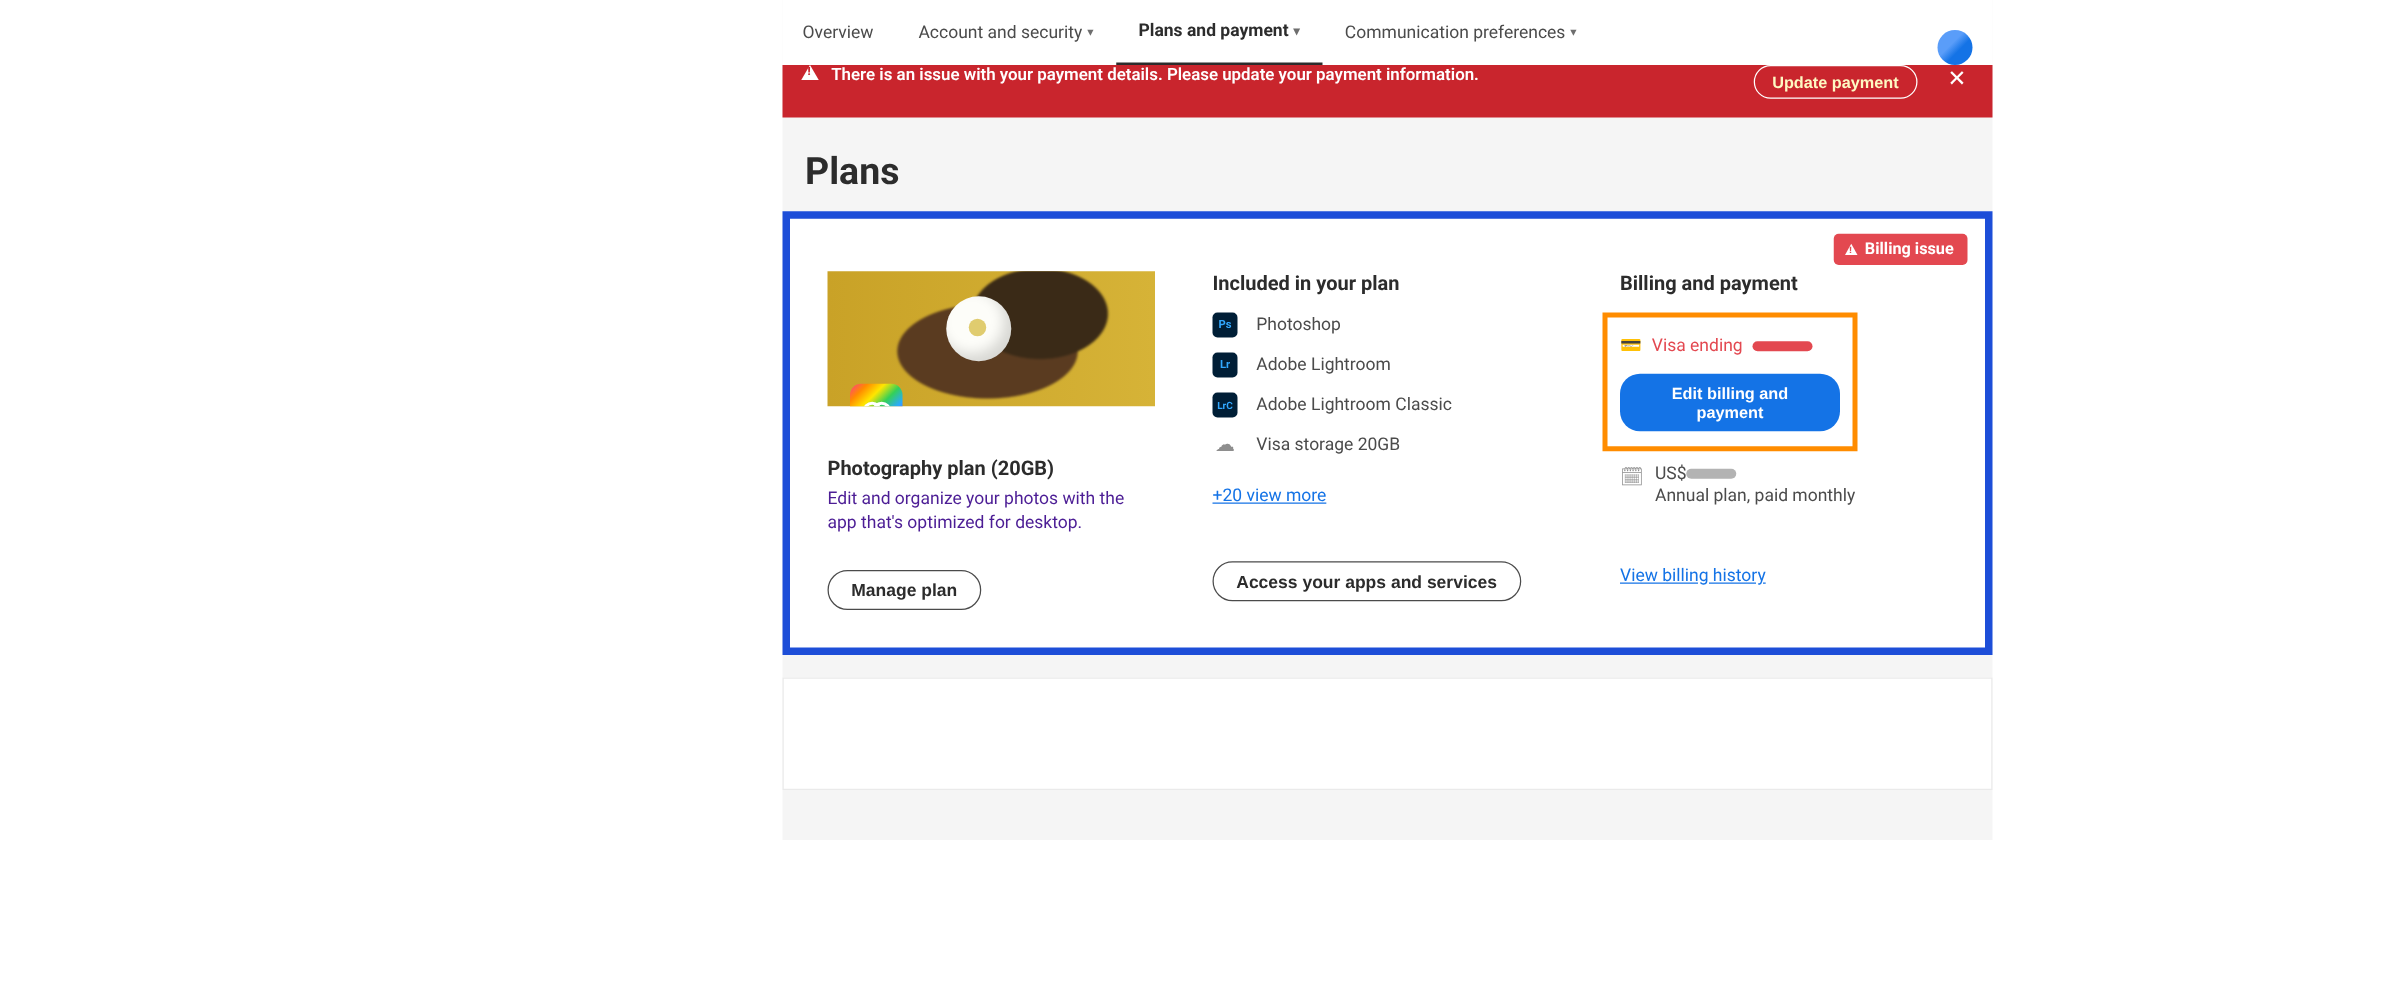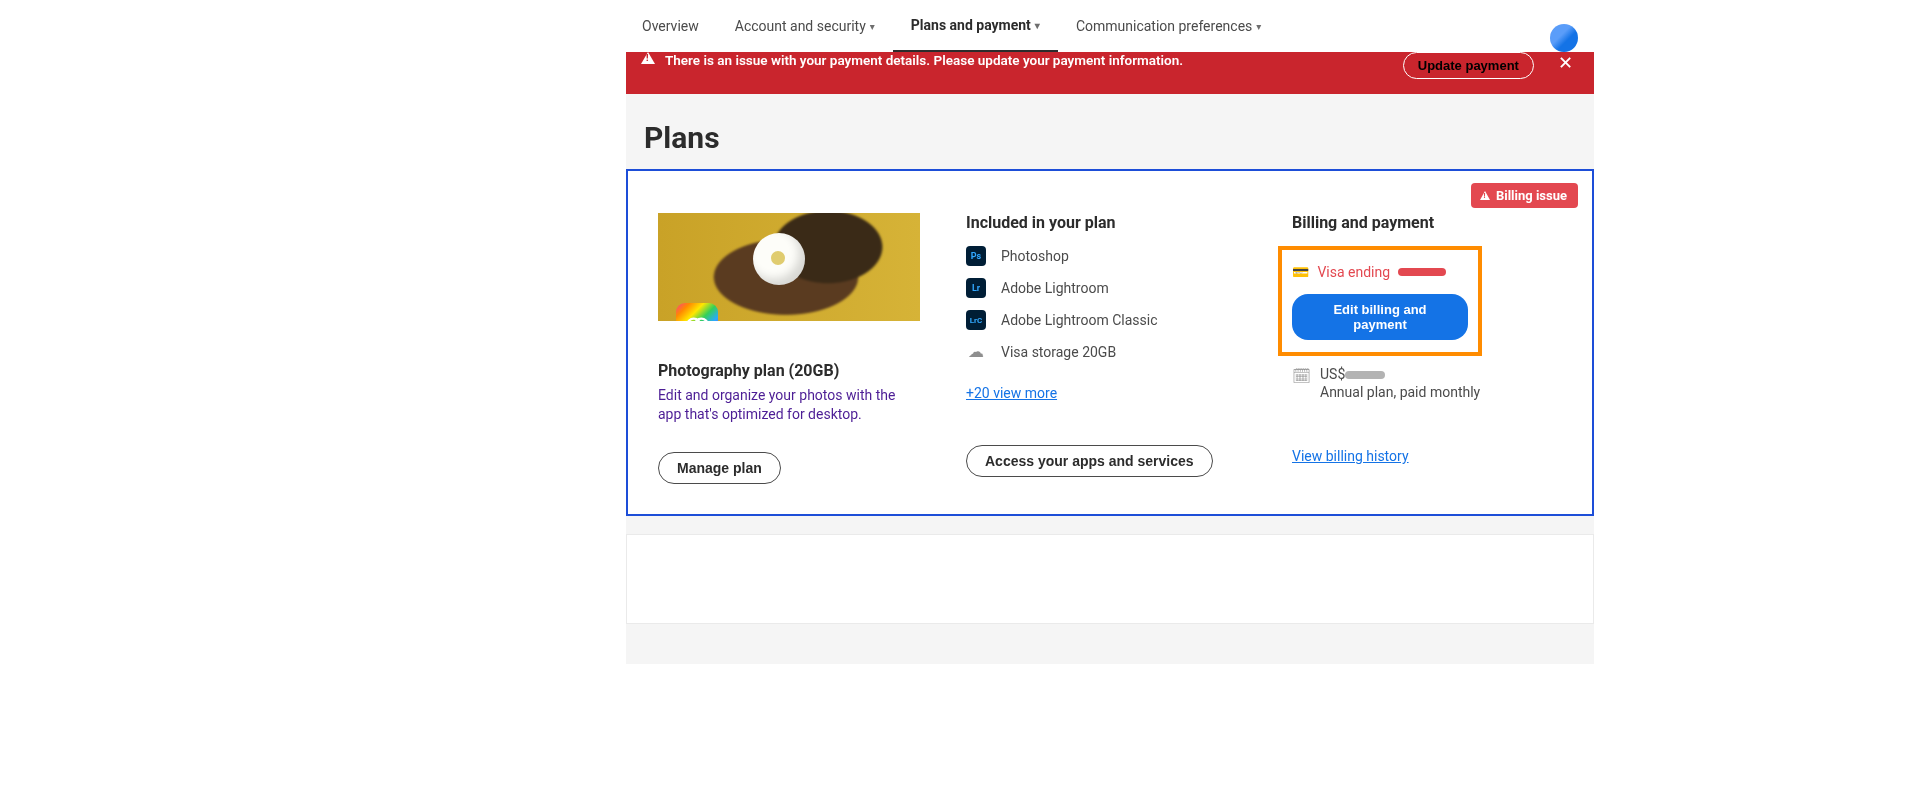--- a/index.html
+++ b/index.html
@@ -62,21 +62,21 @@
   }
   .alert-bar .msg { flex: 1; font-size: 13.5px; font-weight: 600; }
   .alert-bar .update-btn {
     border: 1.5px solid #fff;
     border-radius: 16px;
     padding: 5px 14px;
     font-size: 13px;
     font-weight: 700;
     cursor: pointer;
     background: transparent;
-    color: #000000;
+    color: #fef9c3;
   }
   .alert-bar .close { font-size: 18px; cursor: pointer; padding: 0 6px 0 14px; font-weight: 400; }
   .warn-icon {
     width: 0; height: 0;
     border-left: 7px solid transparent;
     border-right: 7px solid transparent;
     border-bottom: 12px solid #fff;
     position: relative;
   }
   .warn-icon::after {
@@ -88,21 +88,21 @@
     font-weight: 900;
   }
   .page-title {
     font-size: 30px;
     font-weight: 700;
     padding: 26px 18px 14px;
     color: #2c2c2c;
   }
   .card {
     background: #fff;
-    border: 2px solid #1d4ed8;
+    border: 6px solid #1d4ed8;
     margin: 0 0 18px 0;
     position: relative;
     padding: 28px 30px 30px;
   }
   .billing-issue-badge {
     position: absolute;
     top: 12px;
     right: 14px;
     background: #e34850;
     color: #fff;

